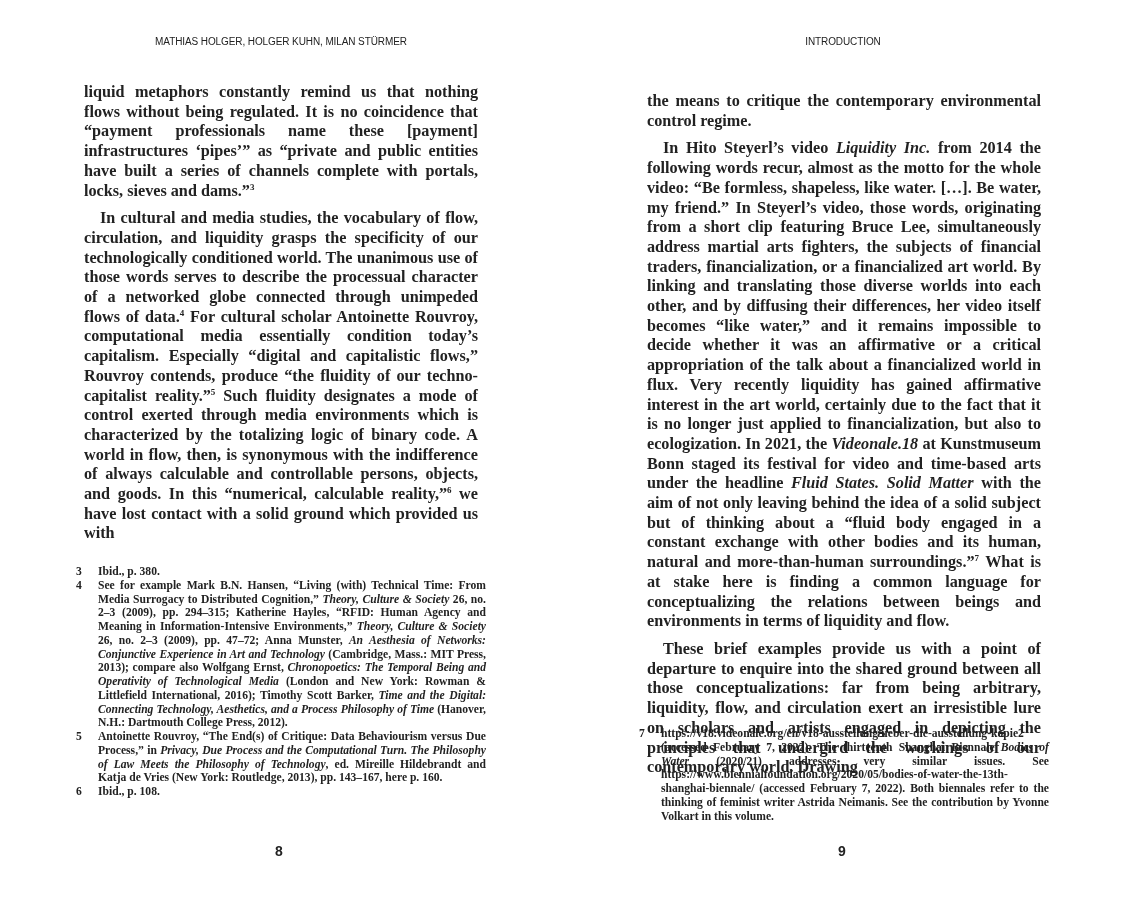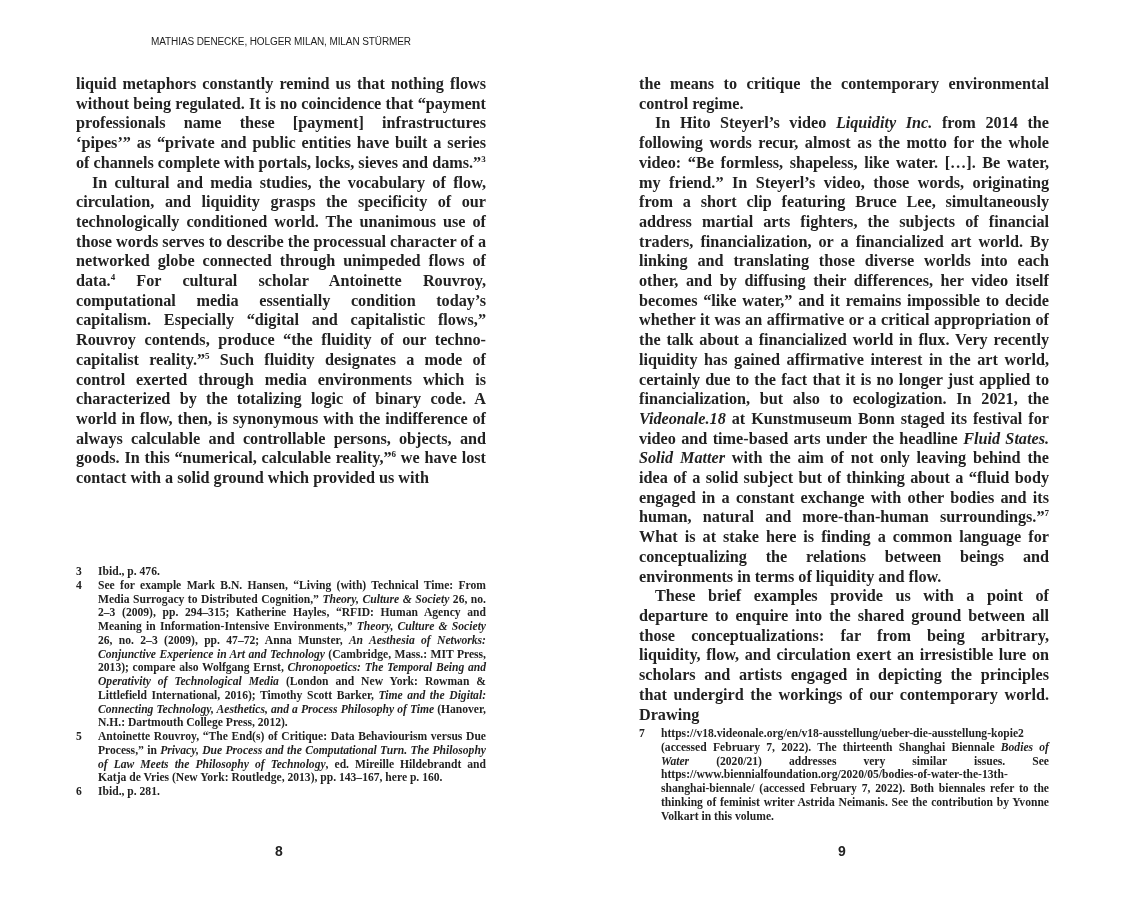--- a/index.html
+++ b/index.html
@@ -16,22 +16,22 @@
       text-align: center; font-family: "Liberation Sans", "DejaVu Sans", sans-serif;
       font-size: 10px; letter-spacing: -0.1px; color: #222;
     }
     .page.left .running-head { left: 0; width: 562px; padding-left: 0; }
     .page.left .running-head span { position: absolute; left: 0; width: 562px; text-align: center; }
     .body-text {
       position: absolute; font-size: 16.2px; line-height: 19.7px; text-align: justify;
       font-weight: bold; color: #222;
     }
     .page.left .body-text { left: 76px; width: 410px; top: 75px; }
-    .page.right .body-text { left: 77px; width: 410px; top: 75px; }
-    .body-text p { margin: 0; }
+    .page.right .body-text { left: 77px; width: 410px; top: 84px; }
+    .body-text p { margin: 8px; }
     .body-text p.indent { text-indent: 16px; }
     .body-text i { }
     sup { font-size: 9px; line-height: 0; vertical-align: 6px; }
     .footnotes {
       position: absolute; font-size: 11.6px; line-height: 13.75px; font-weight: bold; color: #222;
     }
     .page.left .footnotes { left: 76px; width: 410px; top: 565px; }
     .page.right .footnotes { left: 77px; width: 410px; top: 727px; }
     .fn { display: flex; text-align: justify; }
     .fn-num { width: 22px; flex: 0 0 22px; }
@@ -42,48 +42,51 @@
       font-weight: bold; font-size: 14px; color: #222;
     }
     .page.left .folio { left: 275px; }
     .page.right .folio { left: 276px; }
   </style>
 </head>
 <body>
 
 <div class="page left">
   <div class="running-head">
-    <span>MATHIAS DENECKE, HOLGER MILAN, MILAN STÜRMER</span>
+    <span>MATHIAS HOLGER, HOLGER KUHN, MILAN STÜRMER</span>
   </div>
   <div class="body-text">
     <p>liquid metaphors constantly remind us that nothing flows without being regulated. It is no coincidence that “payment professionals name these [payment] infrastructures ‘pipes’” as “private and public entities have built a series of channels complete with portals, locks, sieves and dams.”<sup>3</sup></p>
     <p class="indent">In cultural and media studies, the vocabulary of flow, circulation, and liquidity grasps the specificity of our technologically conditioned world. The unanimous use of those words serves to describe the processual character of a networked globe connected through unimpeded flows of data.<sup>4</sup> For cultural scholar Antoinette Rouvroy, computational media essentially condition today’s capitalism. Especially “digital and capitalistic flows,” Rouvroy contends, produce “the fluidity of our techno-capitalist reality.”<sup>5</sup> Such fluidity designates a mode of control exerted through media environments which is characterized by the totalizing logic of binary code. A world in flow, then, is synonymous with the indifference of always calculable and controllable persons, objects, and goods. In this “numerical, calculable reality,”<sup>6</sup> we have lost contact with a solid ground which provided us with</p>
   </div>
   <div class="footnotes">
     <div class="fn">
       <span class="fn-num">3</span>
-      <span class="fn-text">Ibid., p. 476.</span>
+      <span class="fn-text">Ibid., p. 380.</span>
     </div>
     <div class="fn">
       <span class="fn-num">4</span>
       <span class="fn-text">See for example Mark B.N. Hansen, “Living (with) Technical Time: From Media Surrogacy to Distributed Cognition,” <i>Theory, Culture &amp; Society</i> 26, no. 2–3 (2009), pp. 294–315; Katherine Hayles, “RFID: Human Agency and Meaning in Information-Intensive Environments,” <i>Theory, Culture &amp; Society</i> 26, no. 2–3 (2009), pp. 47–72; Anna Munster, <i>An Aesthesia of Networks: Conjunctive Experience in Art and Technology</i> (Cambridge, Mass.: MIT Press, 2013); compare also Wolfgang Ernst, <i>Chronopoetics: The Temporal Being and Operativity of Technological Media</i> (London and New York: Rowman &amp; Littlefield International, 2016); Timothy Scott Barker, <i>Time and the Digital: Connecting Technology, Aesthetics, and a Process Philosophy of Time</i> (Hanover, N.H.: Dartmouth College Press, 2012).</span>
     </div>
     <div class="fn">
       <span class="fn-num">5</span>
       <span class="fn-text">Antoinette Rouvroy, “The End(s) of Critique: Data Behaviourism versus Due Process,” in <i>Privacy, Due Process and the Computational Turn. The Philosophy of Law Meets the Philosophy of Technology</i>, ed. Mireille Hildebrandt and Katja de Vries (New York: Routledge, 2013), pp. 143–167, here p. 160.</span>
     </div>
     <div class="fn">
       <span class="fn-num">6</span>
-      <span class="fn-text">Ibid., p. 281.</span>
+      <span class="fn-text">Ibid., p. 108.</span>
     </div>
   </div>
   <div class="folio">8</div>
 </div>
 
 <div class="page right">
+  <div class="running-head">
+    <span>INTRODUCTION</span>
+  </div>
   <div class="body-text">
     <p>the means to critique the contemporary environmental control regime.</p>
     <p class="indent">In Hito Steyerl’s video <i>Liquidity Inc.</i> from 2014 the following words recur, almost as the motto for the whole video: “Be formless, shapeless, like water. […]. Be water, my friend.” In Steyerl’s video, those words, originating from a short clip featuring Bruce Lee, simultaneously address martial arts fighters, the subjects of financial traders, financialization, or a financialized art world. By linking and translating those diverse worlds into each other, and by diffusing their differences, her video itself becomes “like water,” and it remains impossible to decide whether it was an affirmative or a critical appropriation of the talk about a financialized world in flux. Very recently liquidity has gained affirmative interest in the art world, certainly due to the fact that it is no longer just applied to financialization, but also to ecologization. In 2021, the <i>Videonale.18</i> at Kunstmuseum Bonn staged its festival for video and time-based arts under the headline <i>Fluid States. Solid Matter</i> with the aim of not only leaving behind the idea of a solid subject but of thinking about a “fluid body engaged in a constant exchange with other bodies and its human, natural and more-than-human surroundings.”<sup>7</sup> What is at stake here is finding a common language for conceptualizing the relations between beings and environments in terms of liquidity and flow.</p>
     <p class="indent">These brief examples provide us with a point of departure to enquire into the shared ground between all those conceptualizations: far from being arbitrary, liquidity, flow, and circulation exert an irresistible lure on scholars and artists engaged in depicting the principles that undergird the workings of our contemporary world. Drawing</p>
   </div>
   <div class="footnotes">
     <div class="fn">
       <span class="fn-num">7</span>
       <span class="fn-text">https://v18.videonale.org/en/v18-ausstellung/ueber-die-ausstellung-kopie2 (accessed February 7, 2022). The thirteenth Shanghai Biennale <i>Bodies of Water</i> (2020/21) addresses very similar issues. See https://www.biennialfoundation.org/2020/05/bodies-of-water-the-13th-shanghai-biennale/ (accessed February 7, 2022). Both biennales refer to the thinking of feminist writer Astrida Neimanis. See the contribution by Yvonne Volkart in this volume.</span>
     </div>

